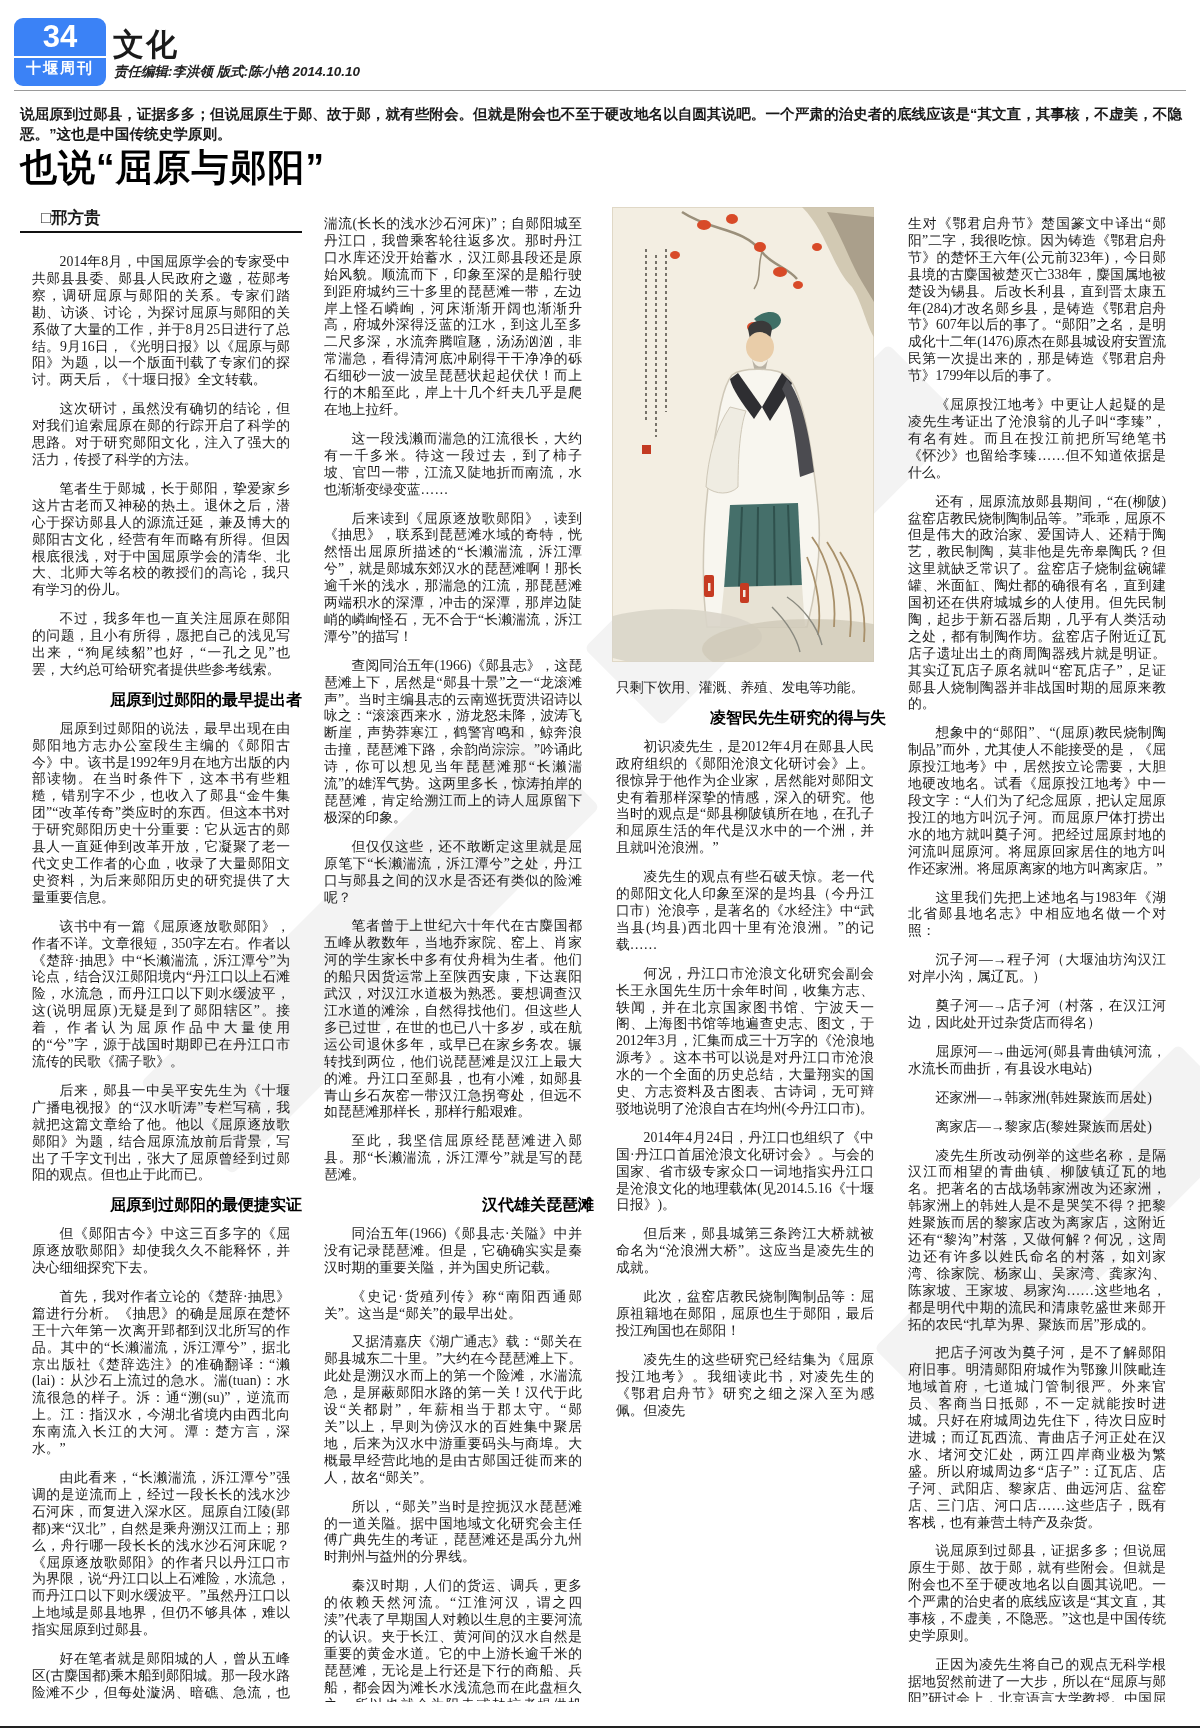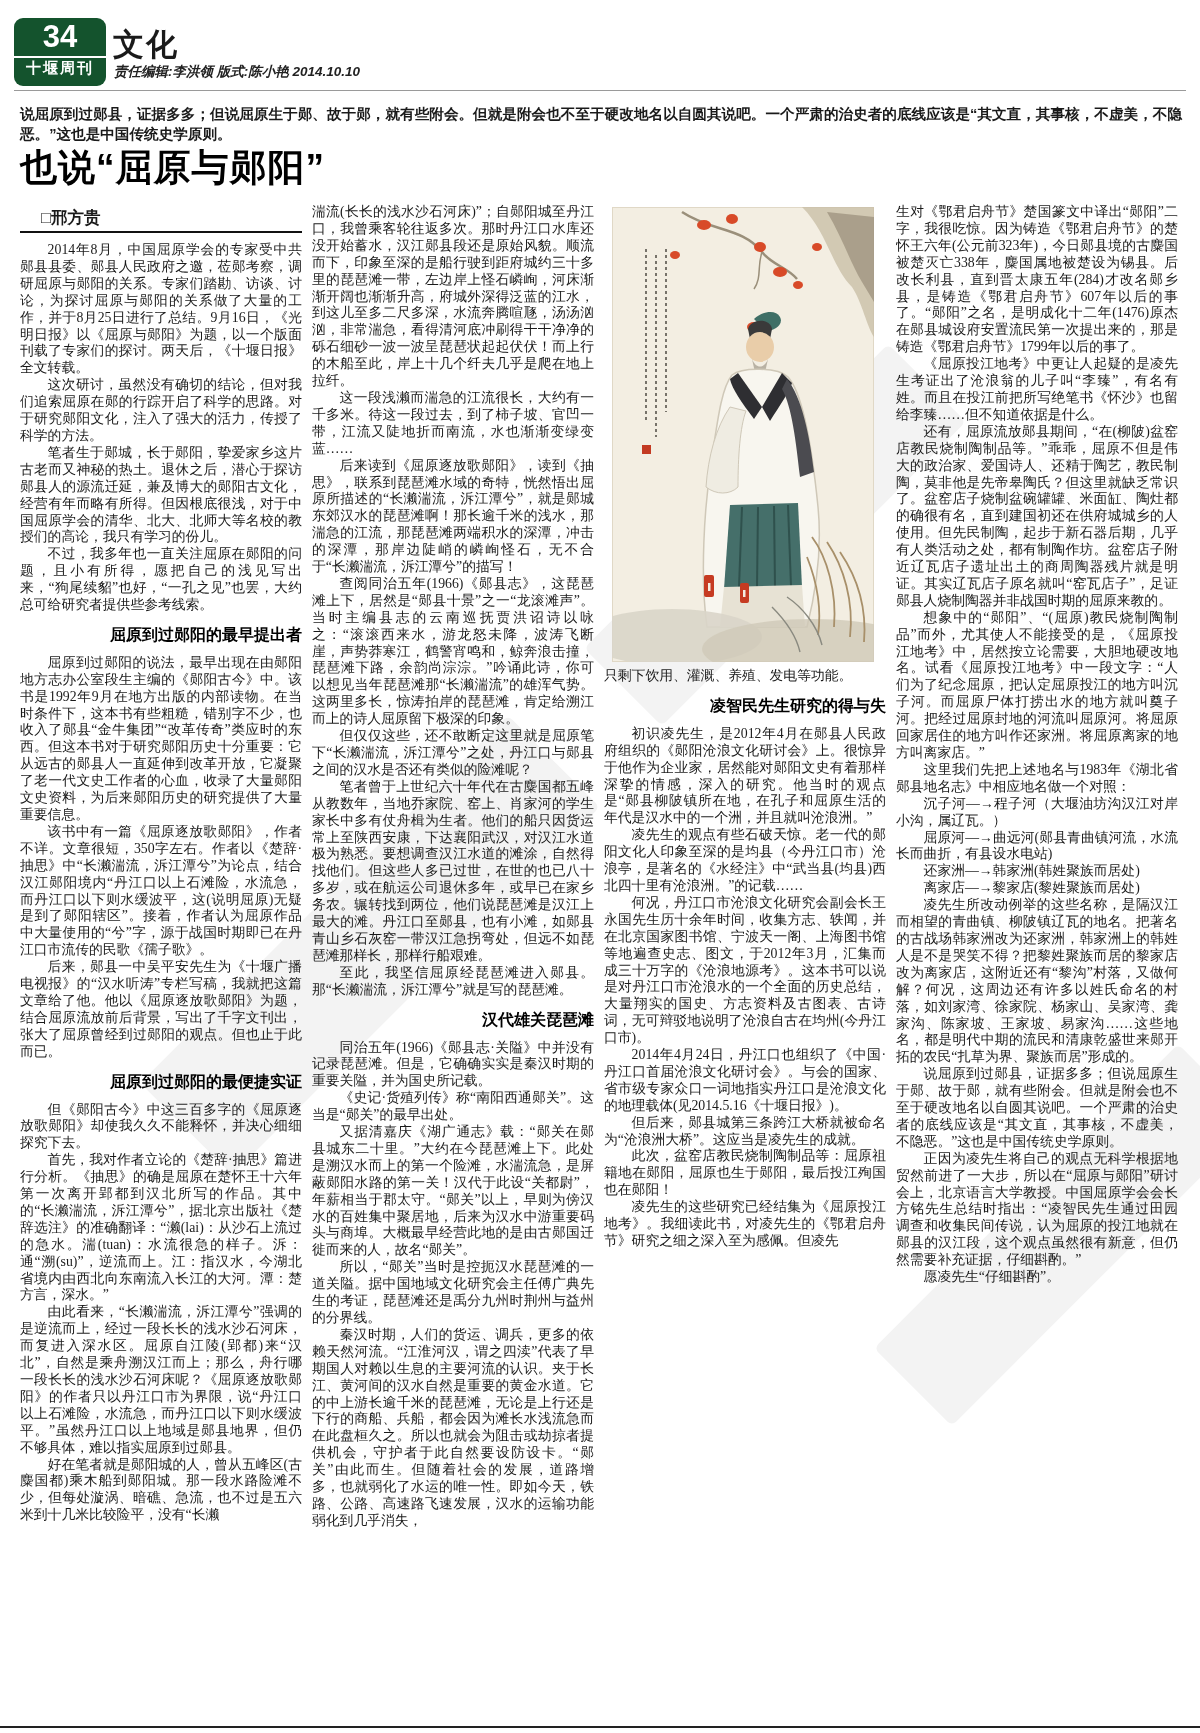--- a/index.html
+++ b/index.html
@@ -1,20 +1,20 @@
 <!DOCTYPE html>
 <html><head>
 <meta charset="utf-8">
 <style>
   html,body{margin:0;padding:0;background:#e8e8e8;}
   .page{position:relative;width:1200px;height:1733px;margin:0 auto;background:#ffffff;
         font-family:"Liberation Serif","DejaVu Serif",serif;color:#1a1a1a;overflow:hidden;}
   
   .badge{position:absolute;left:14px;top:18px;width:92px;height:68px;border-radius:9px;
-         background:#14532d;overflow:hidden;text-align:center;}
+         background:#3b82f6;overflow:hidden;text-align:center;}
   .badge-num{display:block;color:#ffffff;font-family:"Liberation Sans",sans-serif;
              font-size:31px;font-weight:bold;line-height:38px;}
   .badge-band{display:block;border-top:2px solid #fff;color:#fff;font-weight:bold;
               font-size:15px;line-height:21px;letter-spacing:2px;
               font-family:"Liberation Serif",serif;}
   .section-title{position:absolute;left:113px;top:24px;font-family:"Liberation Sans",sans-serif;
                  font-weight:bold;font-size:31px;letter-spacing:2px;}
   .editor-line{position:absolute;left:114px;top:63px;font-family:"Liberation Sans",sans-serif;
                font-weight:bold;font-style:italic;font-size:13.5px;color:#222;}
   .header-rule{position:absolute;left:14px;right:14px;top:90px;height:1px;background:#9a9a9a;}
@@ -23,21 +23,21 @@
         font-family:"Liberation Sans",sans-serif;font-weight:600;
         font-size:14.6px;line-height:20px;text-align:justify;}
   .headline{position:absolute;left:20px;top:143px;font-family:"Liberation Sans",sans-serif;
             font-weight:bold;font-size:37px;letter-spacing:1px;color:#000;}
   .byline{position:absolute;left:22px;top:207px;font-family:"Liberation Sans",sans-serif;
           font-weight:bold;font-size:16.5px;padding-left:19px;}
   .byline-rule{position:absolute;left:20px;top:231px;width:282px;height:2px;background:#111;}
   
   .col{position:absolute;width:282px;overflow:hidden;text-align:justify;
        font-size:13.8px;line-height:16.9px;}
-  .col p{margin:0;text-indent:2em;}
+  .col p{margin:12px;text-indent:2em;}
   .col p.cont{text-indent:0;}
   .col h3{font-family:"Liberation Sans",sans-serif;font-weight:bold;font-size:16px;
           text-align:right;margin:13px 0 11px;text-indent:0;color:#000;}
   #col1{left:20px; top:242px;height:1460px;}
   #col2{left:312px;top:204px;height:1498px;}
   #col3{left:604px;top:668px;height:1034px;}
   #col4{left:896px;top:204px;height:1498px;}
   
   .painting{position:absolute;left:612px;top:207px;width:262px;height:455px;}
   
@@ -107,24 +107,26 @@
       <p>此次，盆窑店教民烧制陶制品等：屈原祖籍地在郧阳，屈原也生于郧阳，最后投江殉国也在郧阳！</p>
       <p>凌先生的这些研究已经结集为《屈原投江地考》。我细读此书，对凌先生的《鄂君启舟节》研究之细之深入至为感佩。但凌先</p>
     </div>
   <div class="col" id="col4">
       <p class="cont">生对《鄂君启舟节》楚国篆文中译出“郧阳”二字，我很吃惊。因为铸造《鄂君启舟节》的楚怀王六年(公元前323年)，今日郧县境的古麋国被楚灭亡338年，麋国属地被楚设为锡县。后改长利县，直到晋太康五年(284)才改名郧乡县，是铸造《鄂君启舟节》607年以后的事了。“郧阳”之名，是明成化十二年(1476)原杰在郧县城设府安置流民第一次提出来的，那是铸造《鄂君启舟节》1799年以后的事了。</p>
       <p>《屈原投江地考》中更让人起疑的是凌先生考证出了沧浪翁的儿子叫“李臻”，有名有姓。而且在投江前把所写绝笔书《怀沙》也留给李臻……但不知道依据是什么。</p>
       <p>还有，屈原流放郧县期间，“在(柳陂)盆窑店教民烧制陶制品等。”乖乖，屈原不但是伟大的政治家、爱国诗人、还精于陶艺，教民制陶，莫非他是先帝皋陶氏？但这里就缺乏常识了。盆窑店子烧制盆碗罐罐、米面缸、陶灶都的确很有名，直到建国初还在供府城城乡的人使用。但先民制陶，起步于新石器后期，几乎有人类活动之处，都有制陶作坊。盆窑店子附近辽瓦店子遗址出土的商周陶器残片就是明证。其实辽瓦店子原名就叫“窑瓦店子”，足证郧县人烧制陶器并非战国时期的屈原来教的。</p>
       <p>想象中的“郧阳”、“(屈原)教民烧制陶制品”而外，尤其使人不能接受的是，《屈原投江地考》中，居然按立论需要，大胆地硬改地名。试看《屈原投江地考》中一段文字：“人们为了纪念屈原，把认定屈原投江的地方叫沉子河。而屈原尸体打捞出水的地方就叫奠子河。把经过屈原封地的河流叫屈原河。将屈原回家居住的地方叫作还家洲。将屈原离家的地方叫离家店。”</p>
       <p>这里我们先把上述地名与1983年《湖北省郧县地名志》中相应地名做一个对照：</p>
       <p>沉子河—→程子河（大堰油坊沟汉江对岸小沟，属辽瓦。）</p>
+      <p>奠子河—→店子河（村落，在汉江河边，因此处开过杂货店而得名）</p>
       <p>屈原河—→曲远河(郧县青曲镇河流，水流长而曲折，有县设水电站)</p>
       <p>还家洲—→韩家洲(韩姓聚族而居处)</p>
       <p>离家店—→黎家店(黎姓聚族而居处)</p>
       <p>凌先生所改动例举的这些名称，是隔汉江而相望的青曲镇、柳陂镇辽瓦的地名。把著名的古战场韩家洲改为还家洲，韩家洲上的韩姓人是不是哭笑不得？把黎姓聚族而居的黎家店改为离家店，这附近还有“黎沟”村落，又做何解？何况，这周边还有许多以姓氏命名的村落，如刘家湾、徐家院、杨家山、吴家湾、龚家沟、陈家坡、王家坡、易家沟……这些地名，都是明代中期的流民和清康乾盛世来郧开拓的农民“扎草为界、聚族而居”形成的。</p>
+      <p>把店子河改为奠子河，是不了解郧阳府旧事。明清郧阳府城作为鄂豫川陕毗连地域首府，七道城门管制很严。外来官员、客商当日抵郧，不一定就能按时进城。只好在府城周边先住下，待次日应时进城；而辽瓦西流、青曲店子河正处在汉水、堵河交汇处，两江四岸商业极为繁盛。所以府城周边多“店子”：辽瓦店、店子河、武阳店、黎家店、曲远河店、盆窑店、三门店、河口店……这些店子，既有客栈，也有兼营土特产及杂货。</p>
       <p>说屈原到过郧县，证据多多；但说屈原生于郧、故于郧，就有些附会。但就是附会也不至于硬改地名以自圆其说吧。一个严肃的治史者的底线应该是“其文直，其事核，不虚美，不隐恶。”这也是中国传统史学原则。</p>
       <p>正因为凌先生将自己的观点无科学根据地贸然前进了一大步，所以在“屈原与郧阳”研讨会上，北京语言大学教授。中国屈原学会会长方铭先生总结时指出：“凌智民先生通过田园调查和收集民间传说，认为屈原的投江地就在郧县的汉江段，这个观点虽然很有新意，但仍然需要补充证据，仔细斟酌。”</p>
       <p>愿凌先生“仔细斟酌”。</p>
     </div>
 
   <div class="painting">
     <svg width="262" height="455" viewBox="0 0 262 455" xmlns="http://www.w3.org/2000/svg">
       <rect x="0" y="0" width="262" height="455" fill="#f3eee2"></rect>
       <rect x="0" y="0" width="262" height="455" fill="none" stroke="#e0d8c6" stroke-width="2"></rect>
 

